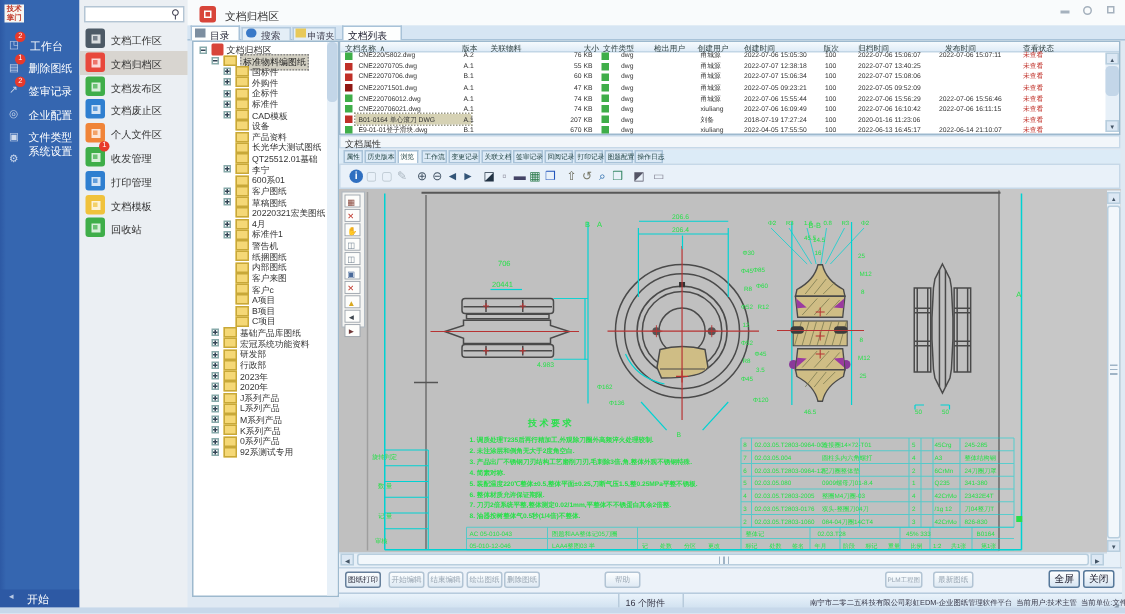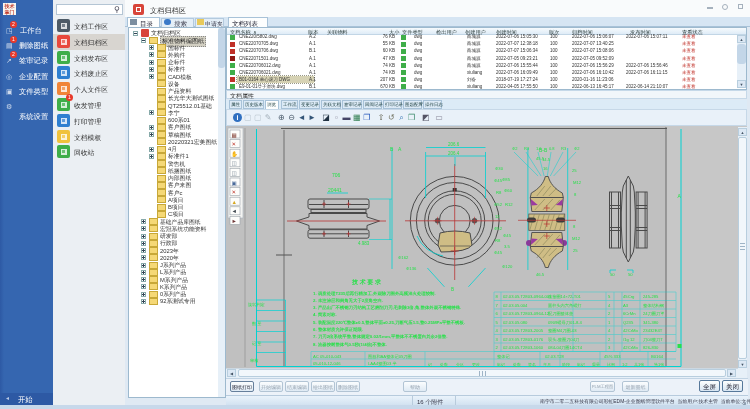--- a/index.html
+++ b/index.html
@@ -14,21 +14,21 @@
 <div class="a" style="left:19px;top:41px;font-size:7.3px;color:#fff;white-space:nowrap">删除图纸</div>
 <div class="a" style="left:10px;top:36px;width:7px;height:7px;background:#e8392b;border-radius:4px;color:#fff;font-size:5px;line-height:7px;text-align:center">1</div>
 <div class="a" style="left:6px;top:56px;width:9px;height:9px;color:#cdd9ec;font-size:7px;line-height:9px">↗</div>
 <div class="a" style="left:19px;top:56px;font-size:7.3px;color:#fff;white-space:nowrap">签审记录</div>
 <div class="a" style="left:10px;top:51px;width:7px;height:7px;background:#e8392b;border-radius:4px;color:#fff;font-size:5px;line-height:7px;text-align:center">2</div>
 <div class="a" style="left:6px;top:72px;width:9px;height:9px;color:#cdd9ec;font-size:7px;line-height:9px">◎</div>
 <div class="a" style="left:19px;top:72px;font-size:7.3px;color:#fff;white-space:nowrap">企业配置</div>
 <div class="a" style="left:6px;top:87px;width:9px;height:9px;color:#cdd9ec;font-size:7px;line-height:9px">▣</div>
 <div class="a" style="left:19px;top:87px;font-size:7.3px;color:#fff;white-space:nowrap">文件类型</div>
 <div class="a" style="left:6px;top:102px;width:9px;height:9px;color:#cdd9ec;font-size:7px;line-height:9px">⚙</div>
-<div class="a" style="left:19px;top:112px;font-size:7.3px;color:#fff;white-space:nowrap">系统设置</div>
+<div class="a" style="left:19px;top:96px;font-size:7.3px;color:#fff;white-space:nowrap">系统设置</div>
 <div class="a" style="left:0px;top:393px;width:53px;height:12px;background:#2d59a4"></div>
 <div class="a" style="left:6px;top:395px;width:6px;height:6px;color:#b9c9e4;font-size:6px;line-height:7px">◂</div>
 <div class="a" style="left:18px;top:395px;font-size:7.3px;color:#fff">开始</div>
 <div class="a" style="left:53px;top:0;width:72px;height:405px;background:#ebeff3"></div>
 <div class="a" style="left:56px;top:4px;width:67px;height:11px;background:#fff;border:1px solid #b4c5d4"></div>
 <div class="a" style="left:114px;top:4.5px;font-size:8px;color:#445">⚲</div>
 <div class="a" style="left:57px;top:19px;width:13px;height:13px;background:#4d5a66;border-radius:2px"></div>
 <div class="a" style="left:60.5px;top:22.5px;width:6px;height:6px;background:#fff;opacity:.8"></div>
 <div class="a" style="left:62px;top:24px;width:3px;height:3px;background:#4d5a66;opacity:.7"></div>
 <div class="a" style="left:74px;top:22px;font-size:6.8px;color:#333;white-space:nowrap">文档工作区</div>

